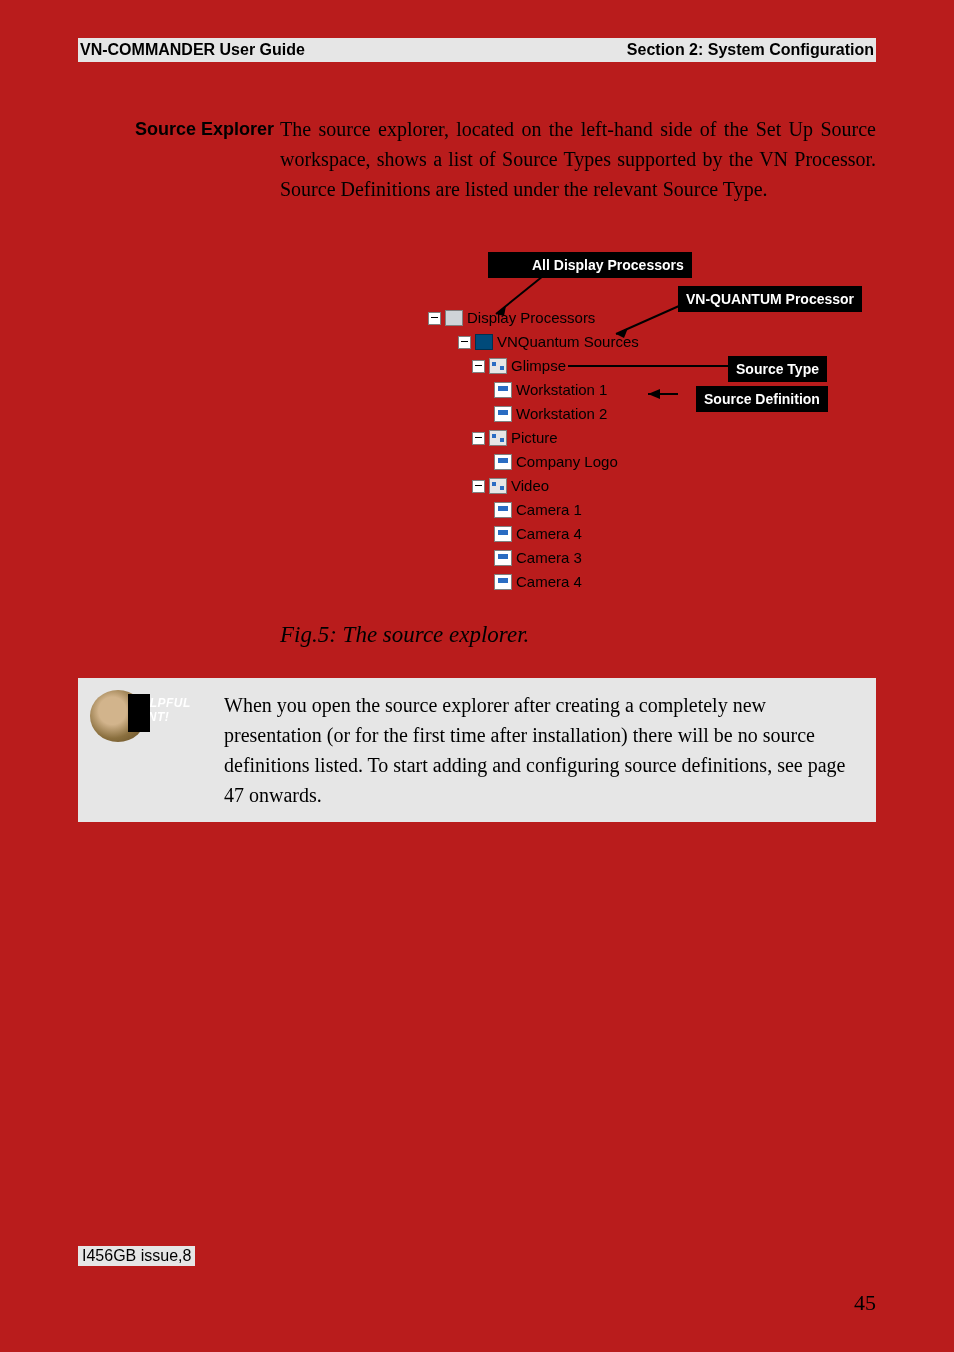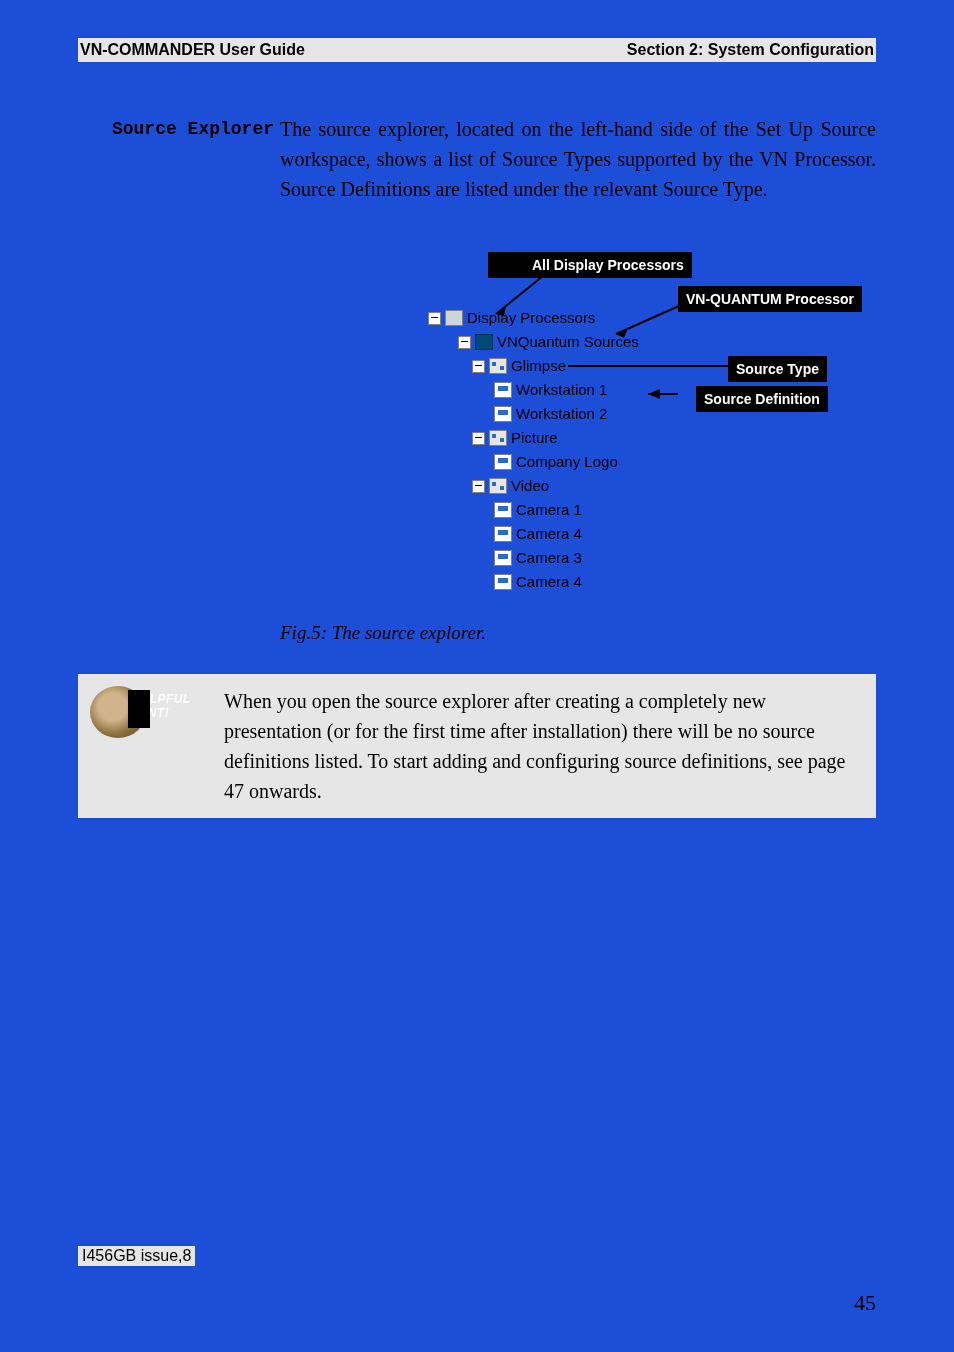--- a/index.html
+++ b/index.html
@@ -7,21 +7,21 @@
     padding: 0;
     background: #ffffff;
     font-family: "Book Antiqua", Palatino, "Palatino Linotype", Georgia, serif;
     color: #000;
   }
   .page {
     width: 954px;
     height: 1352px;
     position: relative;
     box-sizing: border-box;
-    background: #1d4ed8;
+    background: #b91c1c;
   }
   .header-bar {
     position: absolute;
     top: 38px;
     left: 78px;
     right: 78px;
     height: 24px;
     background: #e6e6e6;
     display: flex;
     justify-content: space-between;
@@ -38,21 +38,21 @@
     right: 78px;
   }
   .para-block {
     display: flex;
     margin-top: 14px;
   }
   .margin-label {
     width: 196px;
     flex: 0 0 196px;
     text-align: right;
-    font-family: Liberation Mono, monospace;
+    font-family: Liberation Sans, sans-serif;
     font-weight: bold;
     font-size: 18px;
     line-height: 30px;
     padding-right: 6px;
   }
   .para-text {
     flex: 1;
     font-size: 20px;
     line-height: 30px;
     text-align: justify;
@@ -135,21 +135,21 @@
 
   
   .tree-svg {
     position:absolute; left:0; top:0; width:520px; height:360px;
     pointer-events:none;
   }
 
   .fig-caption {
     margin: 6px 0 30px 202px;
     font-style: italic;
-    font-size: 19px;
+    font-size: 23px;
   }
 
   
   .hint-box {
     background: #e6e6e6;
     margin-top: 6px;
     padding: 12px 18px 12px 12px;
     display: flex;
     gap: 14px;
   }

